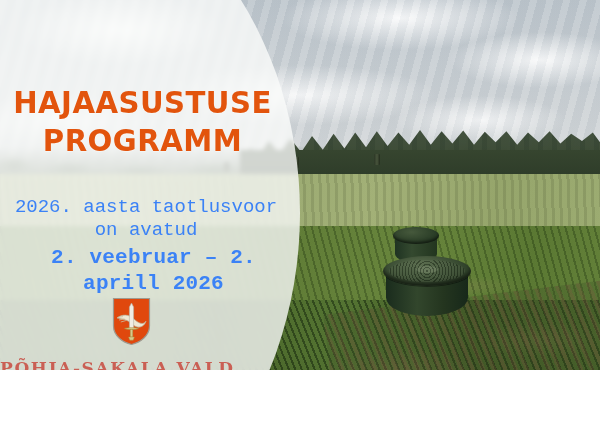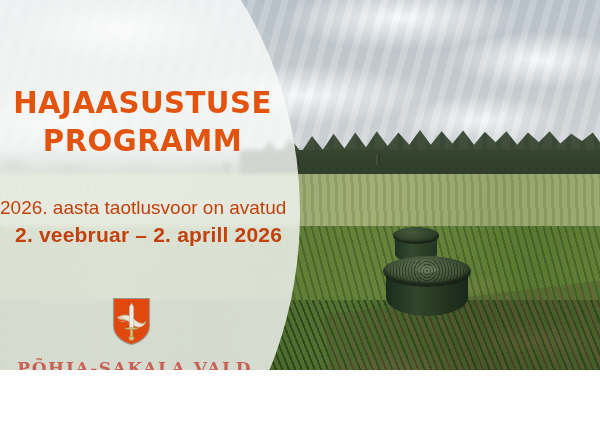--- a/index.html
+++ b/index.html
@@ -186,37 +186,38 @@
     line-height:1.22;
     letter-spacing:.5px;
     transform:scaleX(.94);
     text-shadow:0 1px 0 rgba(255,255,255,.35);
   }
   .title .l1{display:block;}
   .title .l2{display:block;}
 
   .sub{
     position:absolute;left:0;top:196px;width:292px;
-    color:#c2410c;
-    font-family:Liberation Sans, sans-serif;
+    text-align:center;
+    color:#3b82f6;
+    font-family:Liberation Mono, monospace;
     font-size:19px;
     line-height:1.22;
   }
   .sub .l3{
     display:block;font-weight:bold;font-size:21px;margin-top:3px;letter-spacing:.2px;padding-left:15px;
   }
 
   
   .crest{position:absolute;left:112px;top:297px;width:39px;height:49px;}
   .crest .shieldwrap{position:absolute;inset:0;}
   .crest svg{display:block;}
 
   .valdname{
     position:absolute;left:0;top:358px;width:252px;
-    text-align:right;
+    text-align:left;
     color:#c9554a;
     font-family:"DejaVu Serif",serif;
     font-weight:bold;
     font-size:17px;
     letter-spacing:1.6px;
     opacity:.92;
   }
 </style>
 </head>
 <body>

